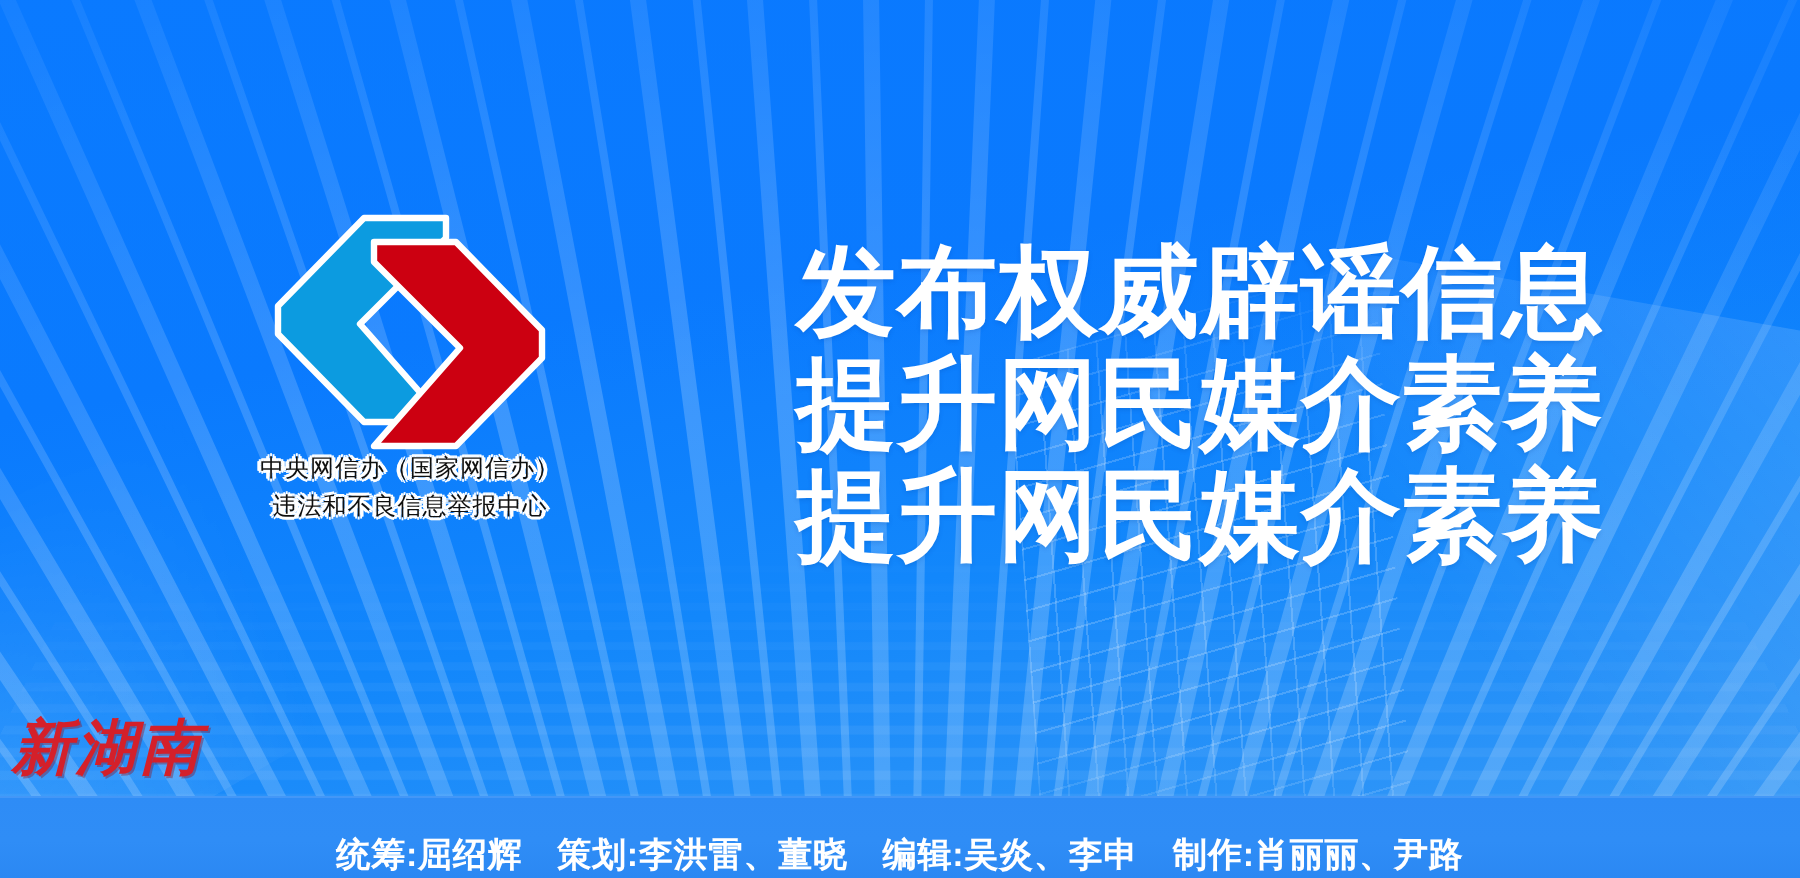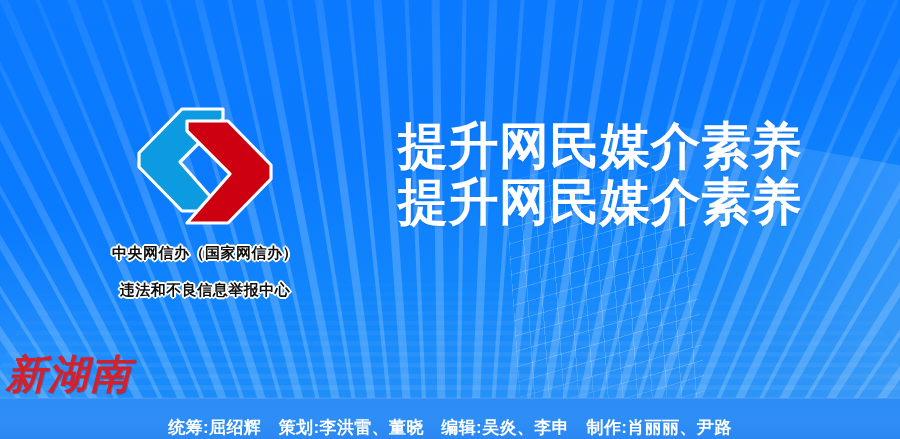--- a/index.html
+++ b/index.html
@@ -74,24 +74,24 @@
     position:absolute; left:0; top:0; right:0; height:200px;
     background: linear-gradient(to bottom, rgba(10,120,255,.55), rgba(10,120,255,0));
   }
 
   
   #logo-block {
     position: absolute; left: 70px; top: 105px; width: 270px; text-align: center;
   }
   #emblem { width: 140px; height: 120px; display: block; margin: 0 auto; }
   .emblem-caption {
-    margin-top: 18px;
-    font-family: "Liberation Sans", "DejaVu Sans", sans-serif;
-    font-weight: bold;
-    font-size: 15px;
+    margin-top: 0;
+    font-family: "Liberation Sans", "DejaVu Sans", sans-serif;
+    font-weight: normal;
+    font-size: 12px;
     line-height: 19px;
     letter-spacing: .5px;
     color: #10100f;
     text-shadow:
       -1.6px 0 #fff, 1.6px 0 #fff, 0 -1.6px #fff, 0 1.6px #fff,
       -1.2px -1.2px #fff, 1.2px -1.2px #fff, -1.2px 1.2px #fff, 1.2px 1.2px #fff,
       -2px 0 #fff, 2px 0 #fff;
     white-space: nowrap;
   }
 
@@ -110,21 +110,21 @@
     text-shadow: 0 1px 2px rgba(0,60,150,.18);
   }
 
   
   #watermark {
     position: absolute; left: 6px; top: 352px; width: 190px;
   }
   #wm-cn {
     font-family: "Liberation Serif", "DejaVu Serif", serif;
     font-weight: bold;
-    font-size: 40px;
+    font-size: 30px;
     line-height: 46px;
     color: #d4202a;
     font-style: italic;
     letter-spacing: 2px;
     text-shadow: 1px 1px 0 rgba(150,0,10,.35);
   }
   #wm-en {
     margin-top: 13px;
     font-family: "Liberation Sans", "DejaVu Sans", sans-serif;
     font-size: 17px;
@@ -222,20 +222,21 @@
 
       <polygon id="chev-blue" points="88,4 47,4 4,48 4,62 47,106 88,106 45,57 88,14" fill="#0c9be0" stroke="#ffffff" stroke-width="3.2" stroke-linejoin="round"></polygon>
 
       <polygon id="chev-red" points="52,16 93,16 136,60 136,74 93,118 52,118 95,69 52,26" fill="#cc0011" stroke="#ffffff" stroke-width="3.2" stroke-linejoin="round"></polygon>
     </svg>
     <div class="emblem-caption">中央网信办（国家网信办）</div>
     <div class="emblem-caption">违法和不良信息举报中心</div>
   </div>
 
   <div id="slogan">
+    <div class="line">发布权威辟谣信息</div>
     <div class="line">提升网民媒介素养</div>
     <div class="line">提升网民媒介素养</div>
   </div>
 
   <div id="watermark">
     <div id="wm-cn">新湖南</div>
     <div id="wm-en">HUNAN DAILY</div>
   </div>
 
   <div id="credits-bar">

